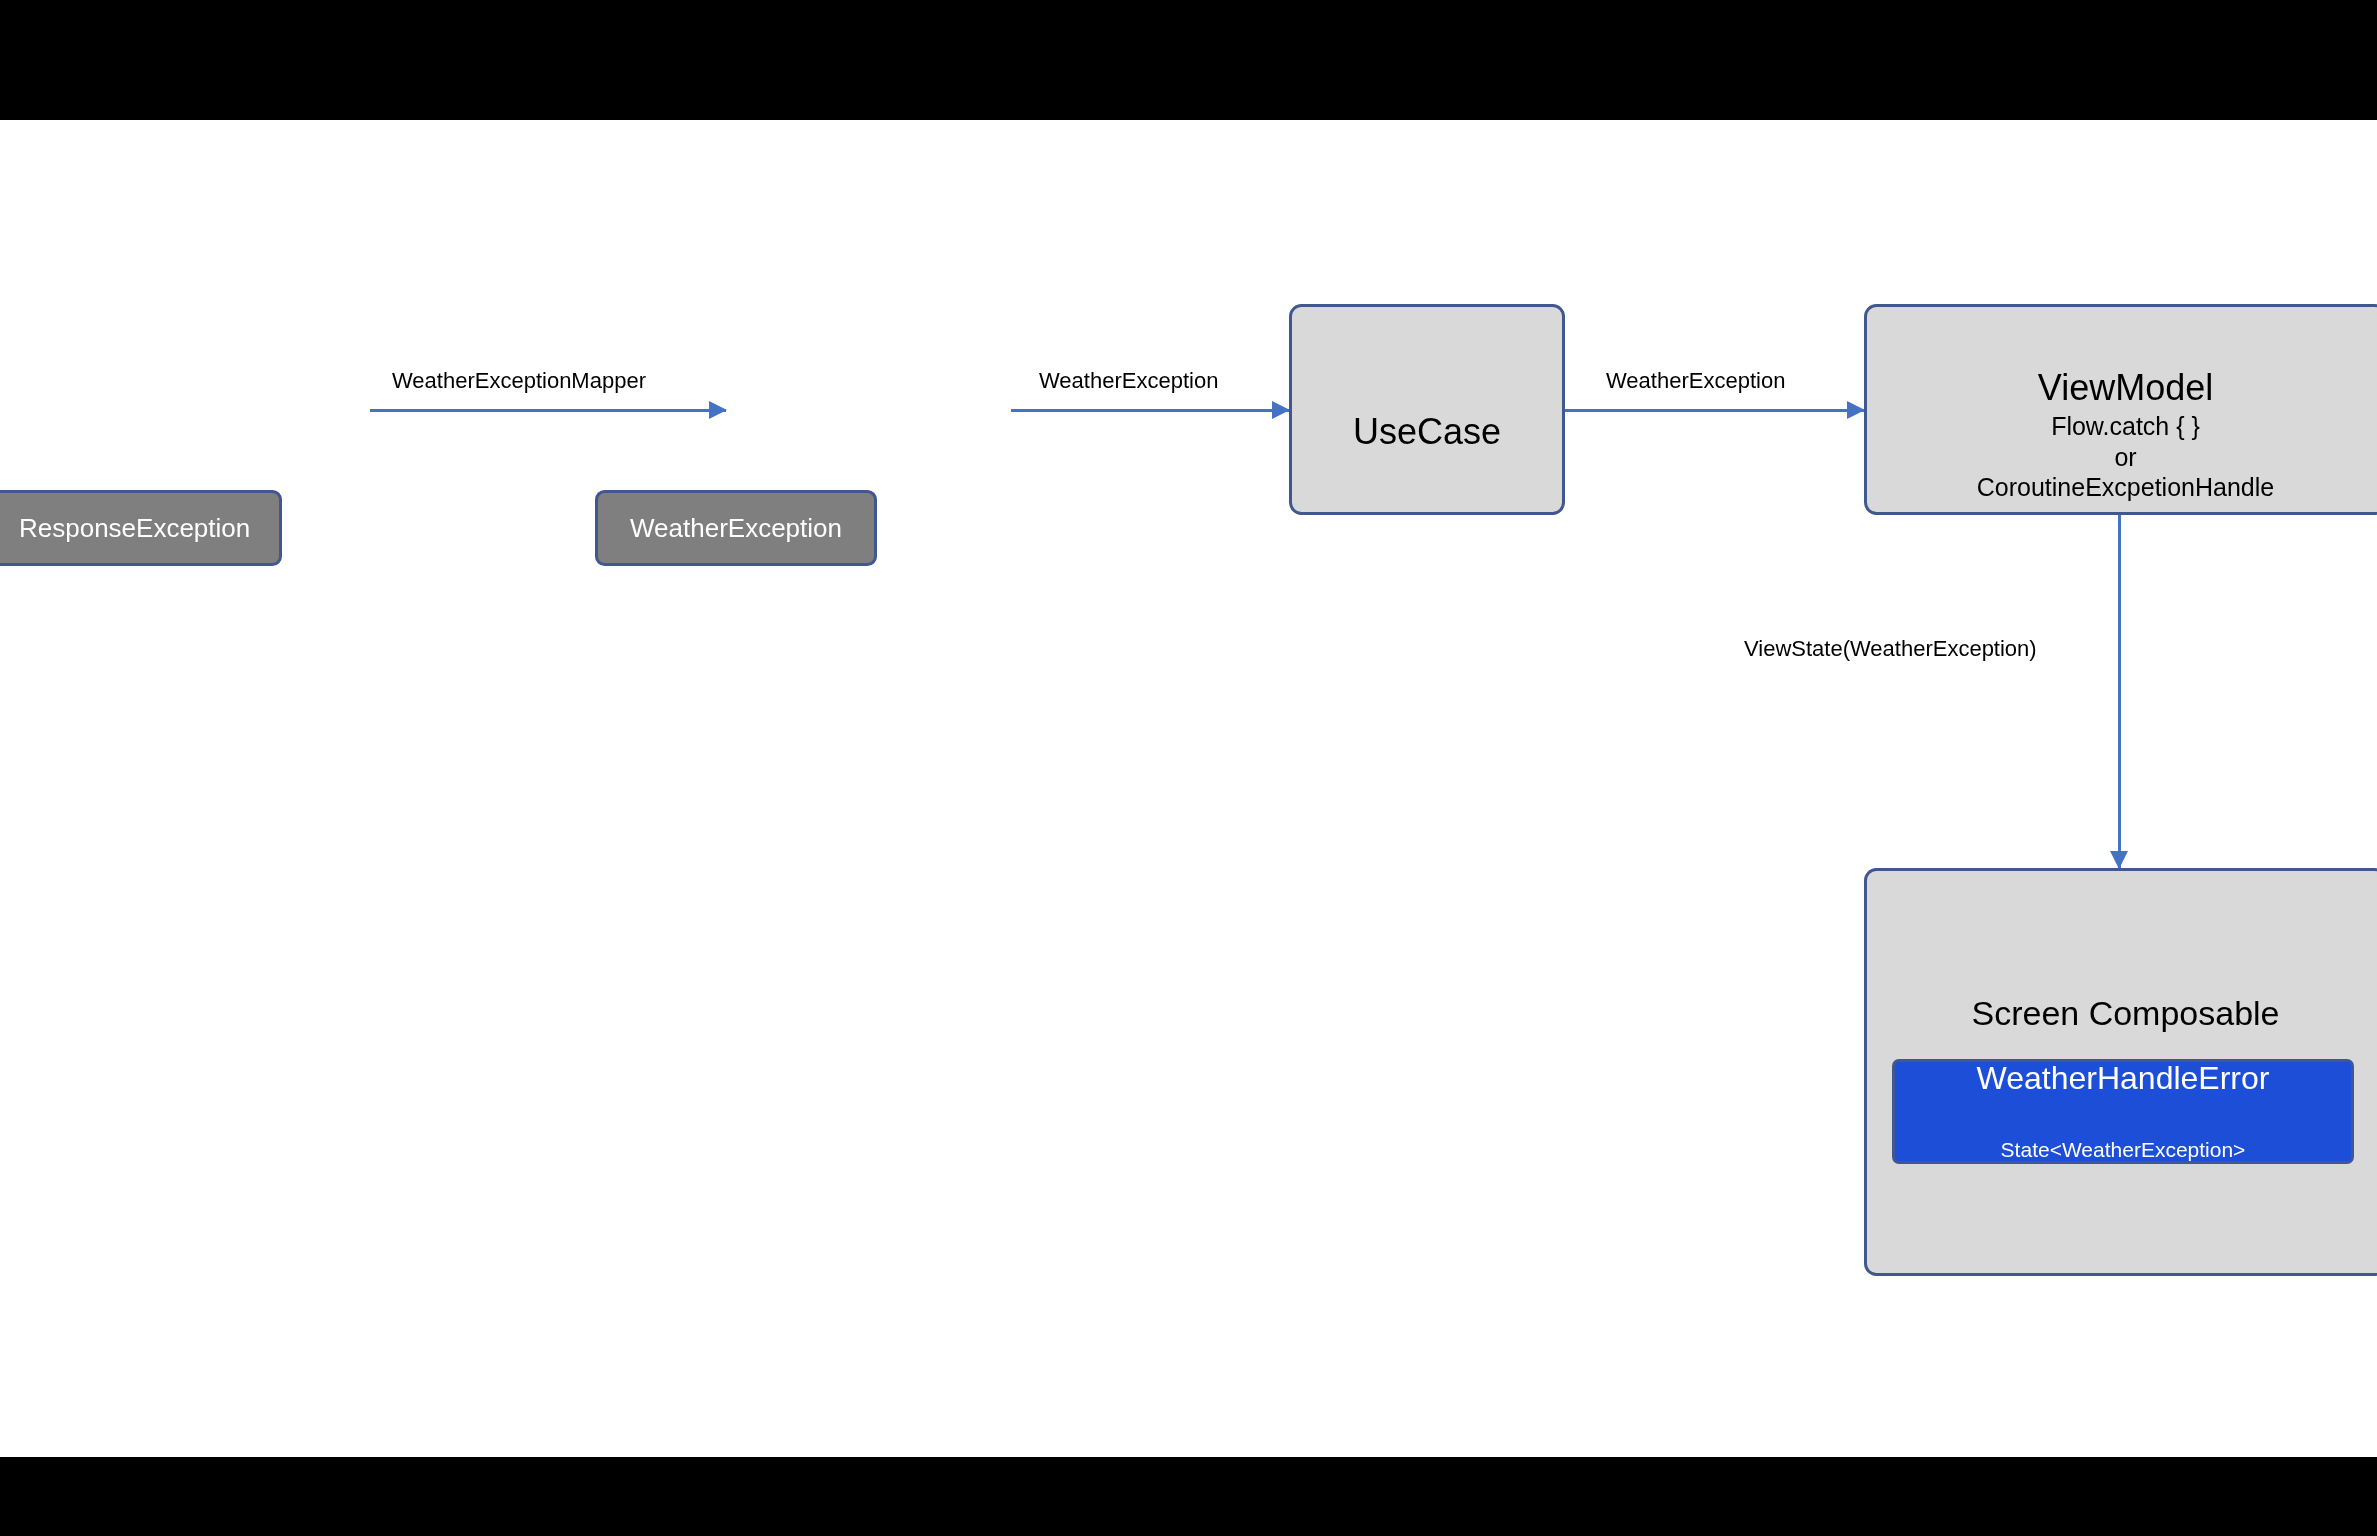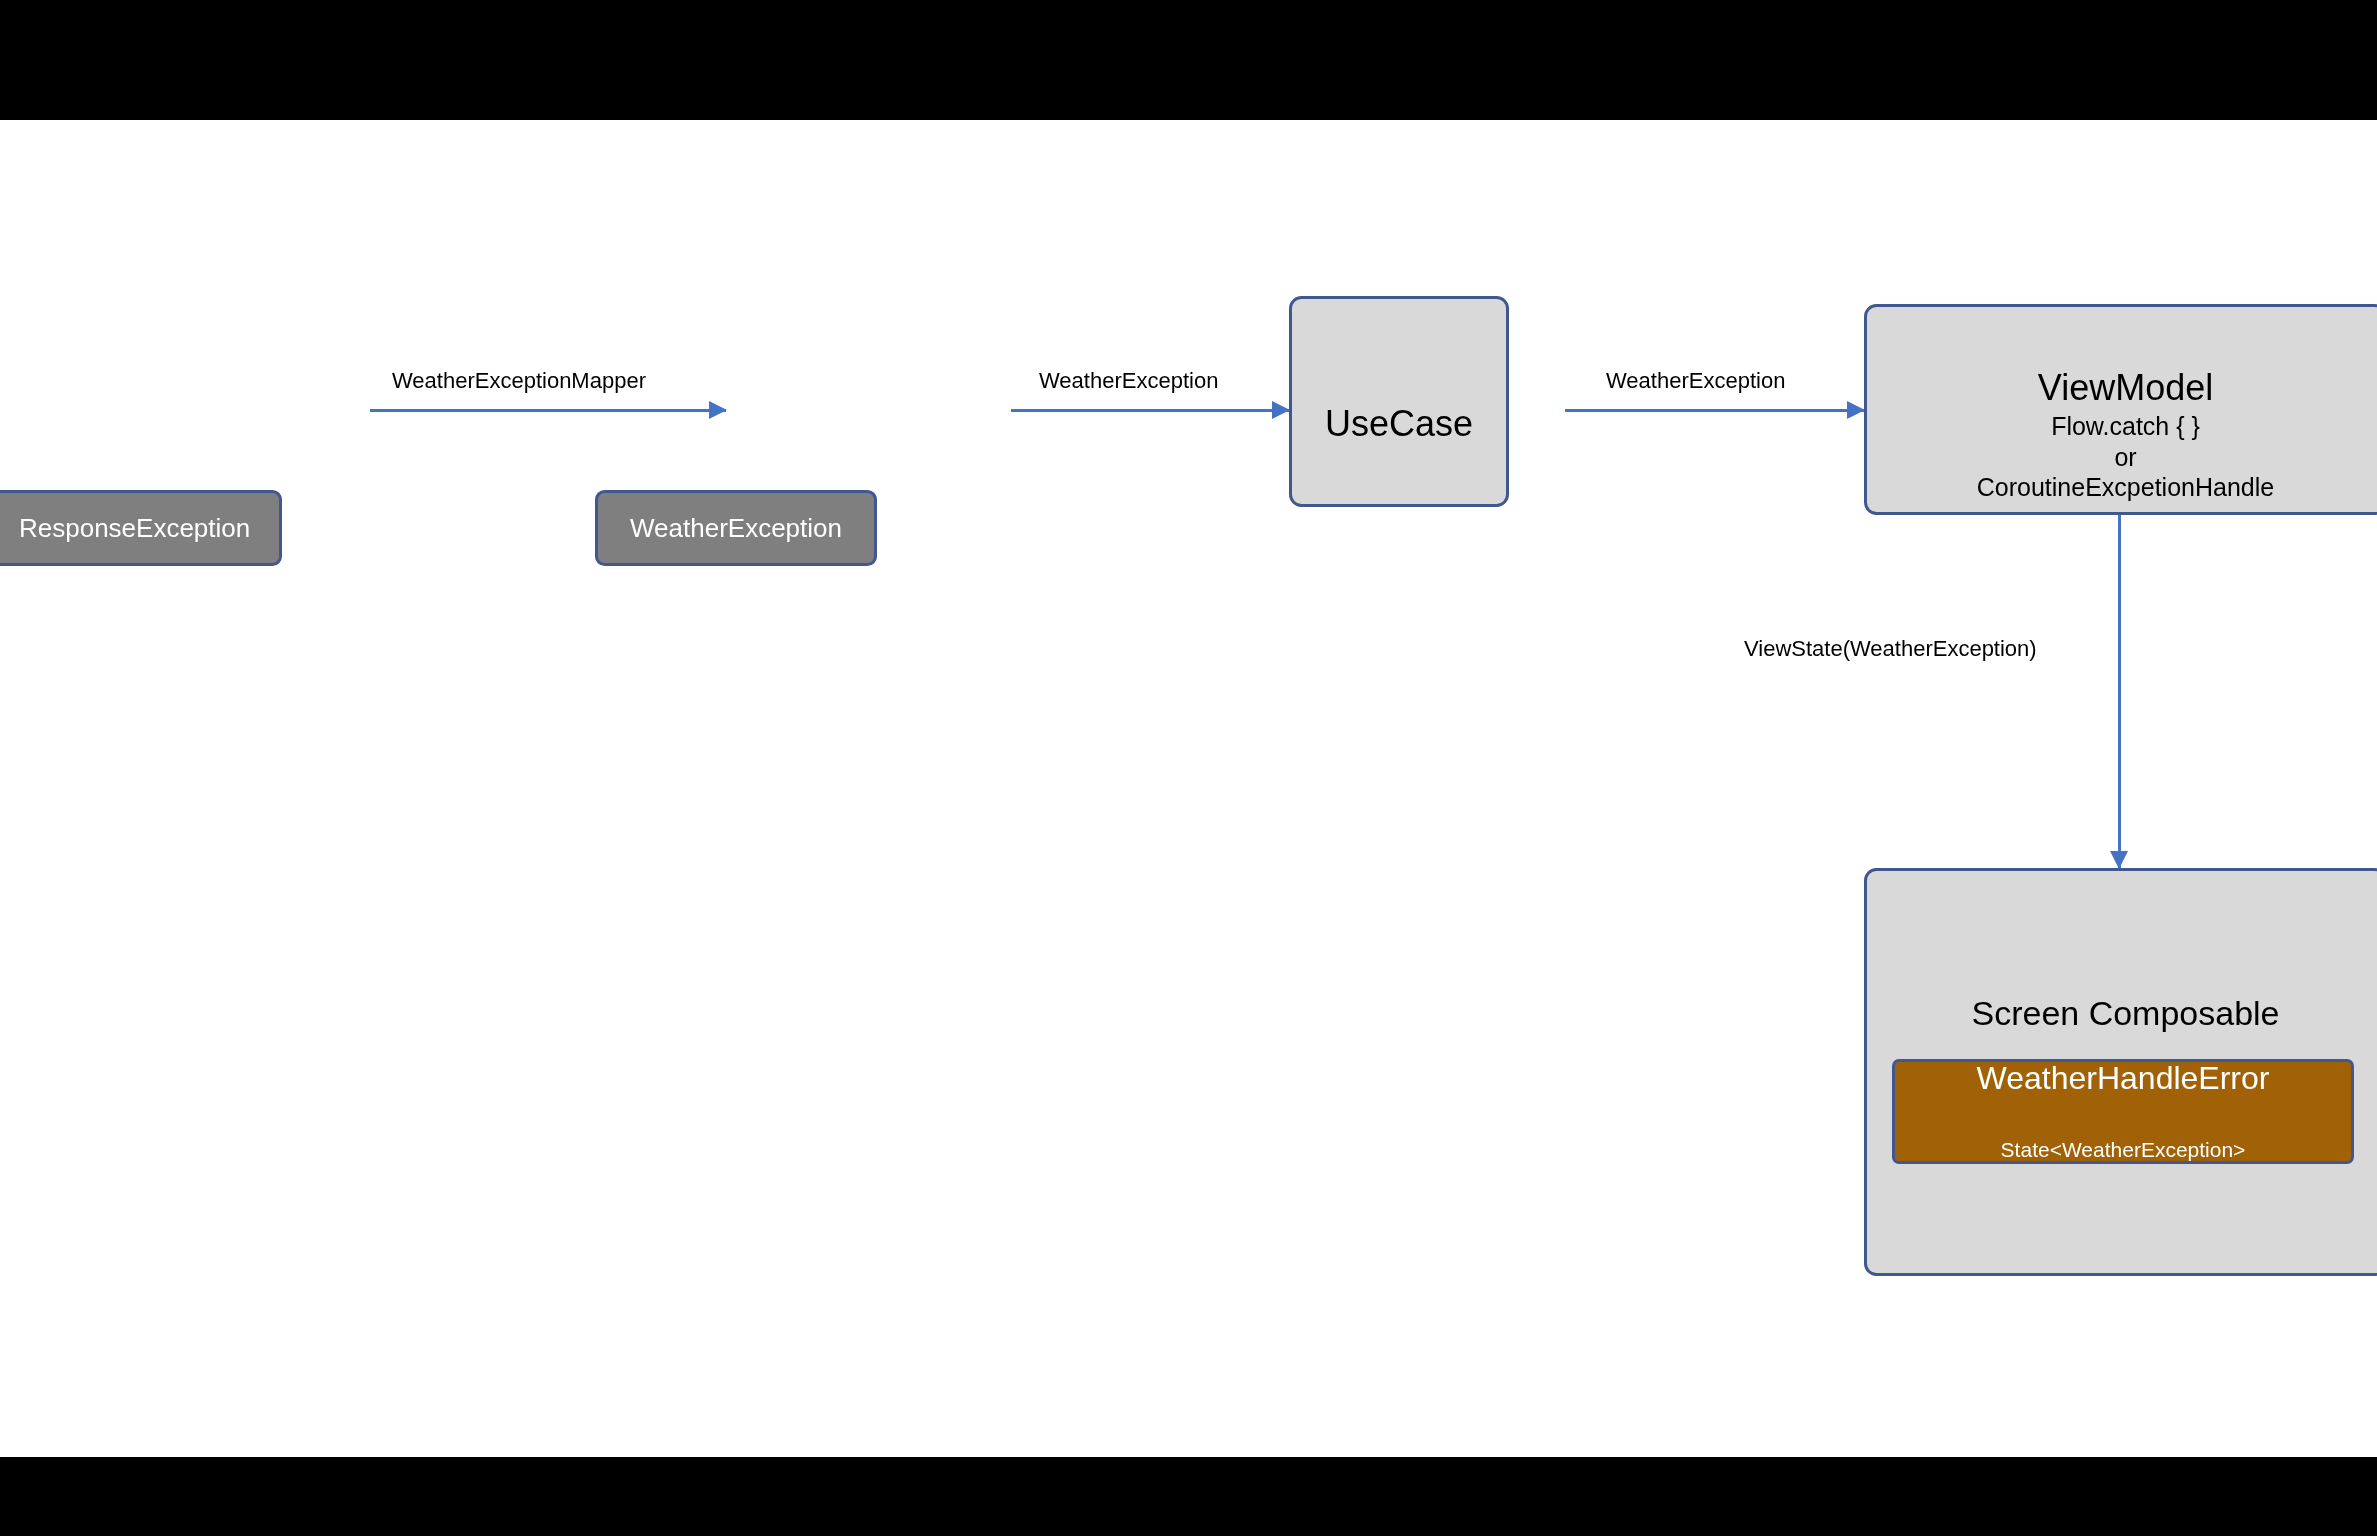--- a/index.html
+++ b/index.html
@@ -62,21 +62,21 @@
     margin-top: 46px;
   }
   .node-sub {
     font-size: 25px;
     line-height: 1.22;
     white-space: nowrap;
   }
 
   .node-data       { left: 156px;  top: 184px;  width: 214px; height: 211px; }
   .node-repository { left: 726px; top: 184px;  width: 285px; height: 211px; }
-  .node-usecase    { left: 1289px; top: 176px;  width: 220px; height: 211px; }
+  .node-usecase    { left: 1289px; top: 184px;  width: 276px; height: 211px; }
   .node-viewmodel  {
     left: 1864px; top: 184px; width: 523px; height: 211px;
     justify-content: flex-start;
     padding-top: 15px;
   }
   .node-viewmodel .node-title { margin-bottom: 2.8px; }
 
   .node-screen {
     left: 1864px; top: 748px; width: 523px; height: 408px;
     justify-content: flex-start;
@@ -84,21 +84,21 @@
   }
   .node-screen .node-title { font-size: 34px; }
 
   .inner-box {
     position: absolute;
     left: 25px;
     top: 188px;
     width: 462px;
     height: 105px;
     box-sizing: border-box;
-    background: #a16207;
+    background: #1d4ed8;
     border: 3.4px solid #41578f;
     border-radius: 6.9px;
     display: flex;
     flex-direction: column;
     align-items: center;
     justify-content: center;
     color: #ffffff;
   }
   .inner-title { font-size: 32px; line-height: 1.12; white-space: nowrap; }
   .inner-sub   { font-size: 21px; line-height: 1.2;  white-space: nowrap; margin-top: 40px; }

